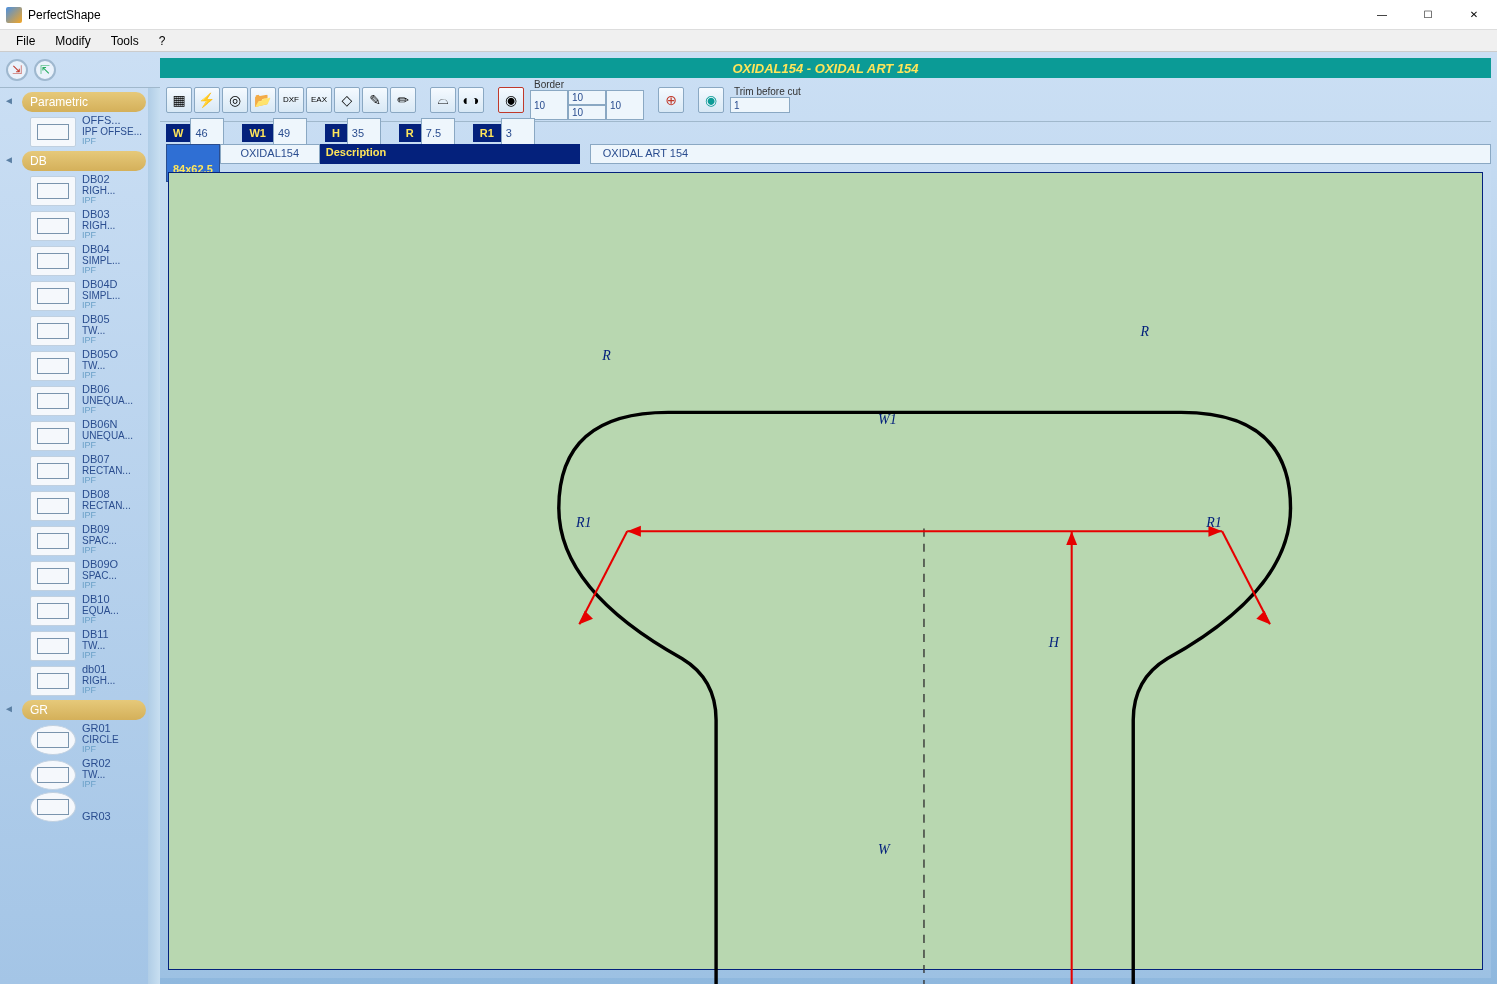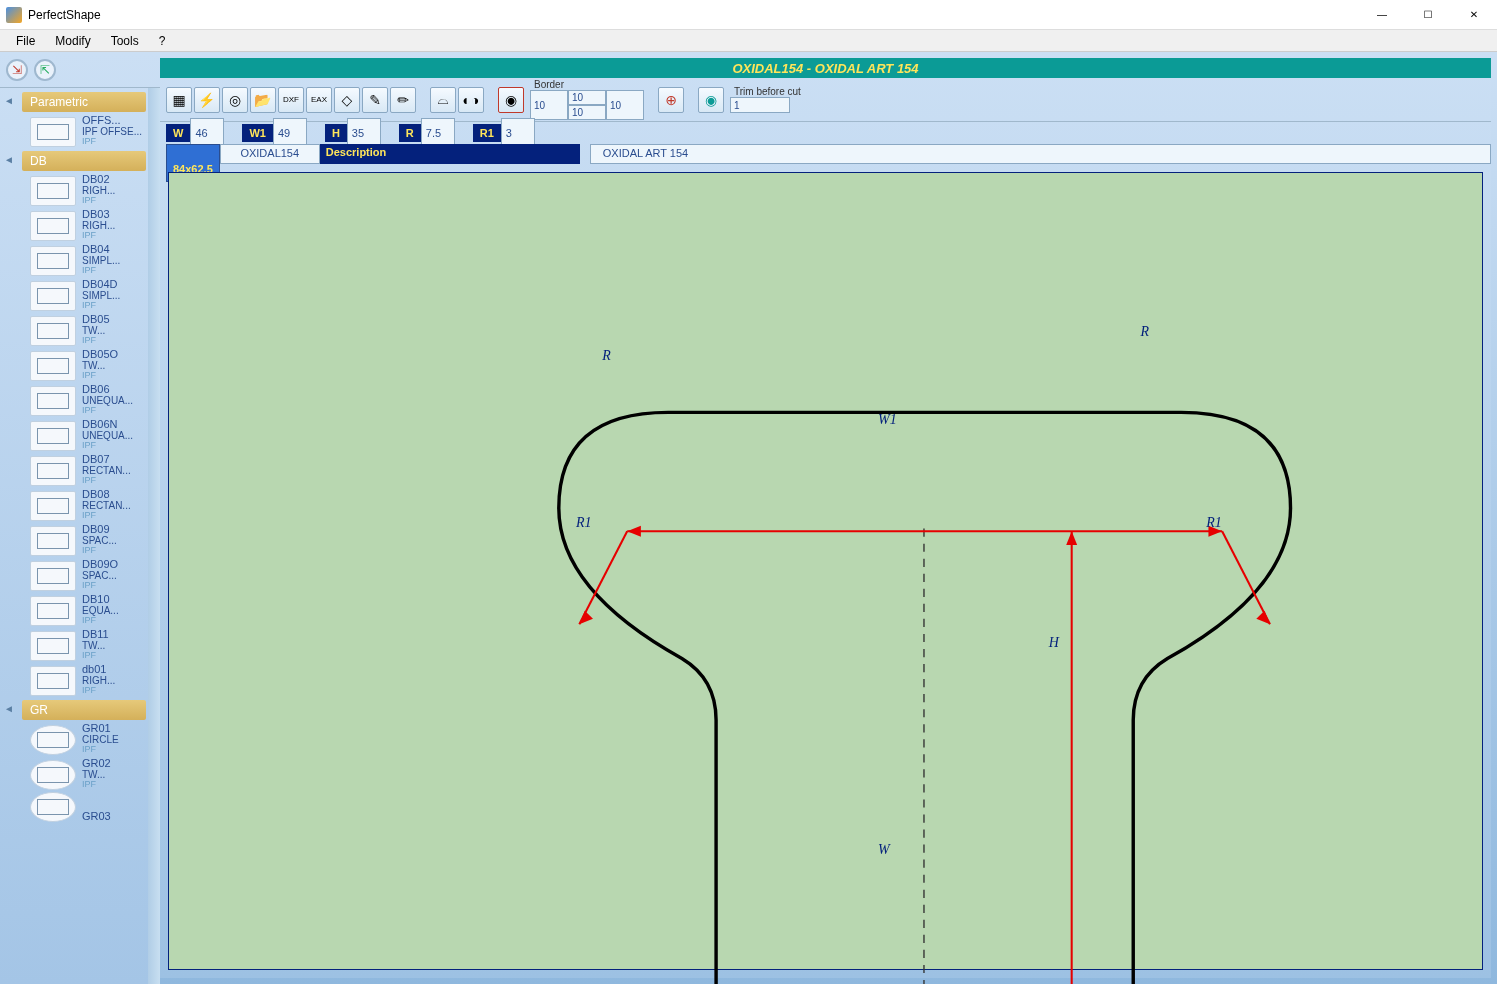--- a/index.html
+++ b/index.html
@@ -75,21 +75,21 @@
 .side-scroll {
   position:absolute; right:0; top:36px; bottom:0; width:12px;
   background: linear-gradient(to right,#b0cde6,#c8dff1);
 }
 .cat-header {
   background: linear-gradient(to bottom,#e6c97a,#d4b05a);
   color: #fff;
   font-size: 12px;
   padding: 3px 8px;
   margin: 4px 2px 2px 22px;
-  border-radius: 2px;
+  border-radius: 10px;
   position: relative;
 }
 .cat-header::before {
   content:"◄";
   position:absolute; left:-18px; top:3px;
   color:#5a7fa3; font-size:10px;
 }
 .shape-item {
   display:flex; align-items:flex-end;
   margin: 2px 0 2px 30px;

